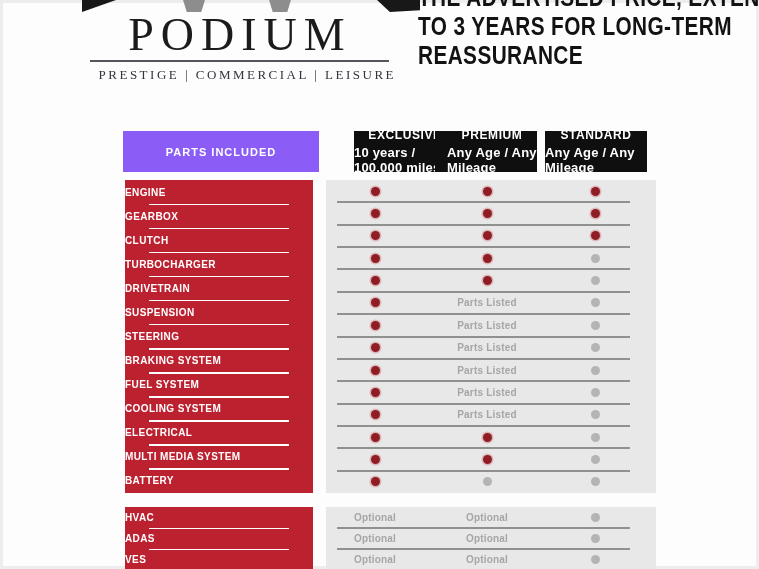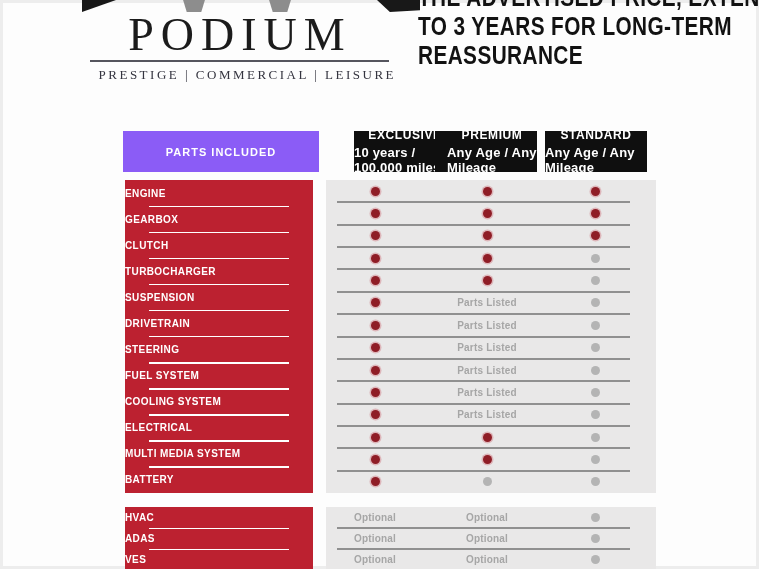--- a/index.html
+++ b/index.html
@@ -108,29 +108,33 @@
       </div>
       <div class="prow">
         <span>CLUTCH</span>
         <div class="psep"></div>
       </div>
       <div class="prow">
         <span>TURBOCHARGER</span>
         <div class="psep"></div>
       </div>
       <div class="prow">
+        <span>DRIVETRAIN</span>
+        <div class="psep"></div>
+      </div>
+      <div class="prow">
         <span>SUSPENSION</span>
         <div class="psep"></div>
       </div>
       <div class="prow">
-        <span>DRIVETRAIN</span>
-        <div class="psep"></div>
-      </div>
-      <div class="prow">
         <span>STEERING</span>
+        <div class="psep"></div>
+      </div>
+      <div class="prow">
+        <span>BRAKING SYSTEM</span>
         <div class="psep"></div>
       </div>
       <div class="prow">
         <span>FUEL SYSTEM</span>
         <div class="psep"></div>
       </div>
       <div class="prow">
         <span>COOLING SYSTEM</span>
         <div class="psep"></div>
       </div>

